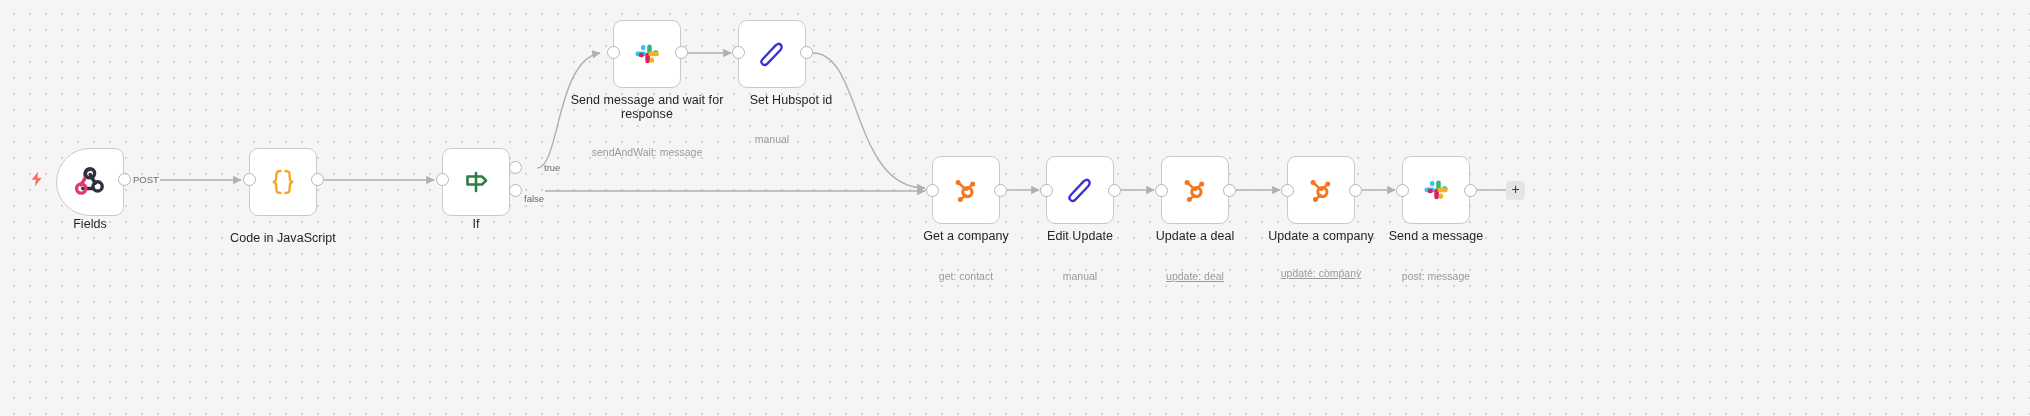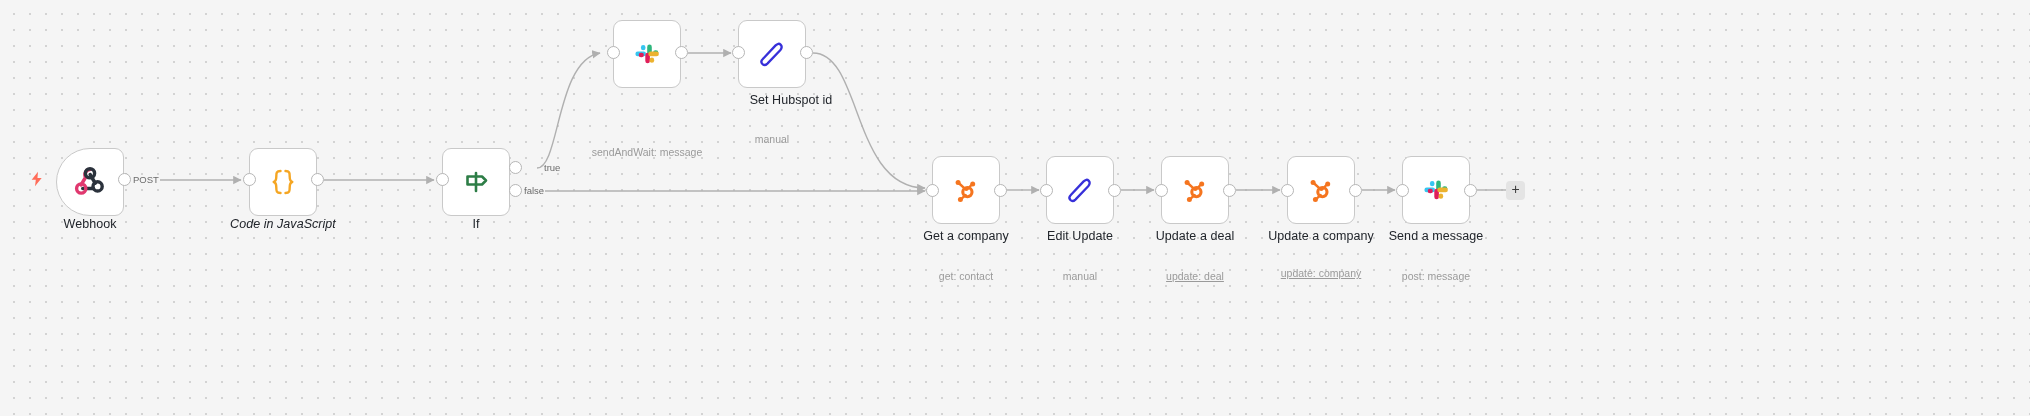--- a/index.html
+++ b/index.html
@@ -168,47 +168,47 @@
         <path d="M20.2 12.6 l5 8.5" fill="none" stroke="#2b323c" stroke-width="3.6" stroke-linecap="round"></path>
         <path d="M12.8 26.5 h10.6" fill="none" stroke="#2b323c" stroke-width="3.6" stroke-linecap="round"></path>
         <circle cx="11.2" cy="26.5" r="4.6" fill="none" stroke="#e0386f" stroke-width="3.4"></circle>
         <circle cx="27.6" cy="24.4" r="4.6" fill="none" stroke="#2b323c" stroke-width="3.4"></circle>
         <circle cx="20" cy="11.3" r="4.6" fill="none" stroke="#2b323c" stroke-width="3.4"></circle>
       </svg>
     </span>
   </div>
   <div class="port" style="left:118px; top:173px;"></div>
   <div class="port-text" style="left:133px; top:175px;">POST</div>
-  <div class="node-label" style="left:20px; top:218px; width:140px;">Webhook</div>
+  <div class="node-label" style="left:20px; top:218px; width:140px;">Fields</div>
 
   <div class="node" style="left:249px; top:148px;">
     <span class="glyph">
       <svg viewBox="0 0 40 40" width="40" height="40">
         <path d="M17.5 9 c-4 0 -4.2 1.8 -4.2 5.6 c0 3.4 -0.4 4.8 -2.6 5.4 c2.2 0.6 2.6 2 2.6 5.4 c0 3.8 0.2 5.6 4.2 5.6" fill="none" stroke="#f5a623" stroke-width="2.4" stroke-linecap="round" stroke-linejoin="round"></path>
         <path d="M22.5 9 c4 0 4.2 1.8 4.2 5.6 c0 3.4 0.4 4.8 2.6 5.4 c-2.2 0.6 -2.6 2 -2.6 5.4 c0 3.8 -0.2 5.6 -4.2 5.6" fill="none" stroke="#f5a623" stroke-width="2.4" stroke-linecap="round" stroke-linejoin="round"></path>
       </svg>
     </span>
   </div>
   <div class="port" style="left:243px; top:173px;"></div>
   <div class="port" style="left:311px; top:173px;"></div>
-  <div class="node-label" style="left:203px; top:218px; width:160px;font-style:italic;">Code in JavaScript</div>
+  <div class="node-label" style="left:203px; top:232px; width:160px;">Code in JavaScript</div>
 
   <div class="node" style="left:442px; top:148px;">
     <span class="glyph">
       <svg viewBox="0 0 40 40" width="40" height="40">
         <path d="M11.5 14.5 h14.5 l4 4 l-4 4 h-14.5 z" fill="none" stroke="#2d7d46" stroke-width="2.6" stroke-linejoin="round"></path>
         <path d="M20 11 v18" fill="none" stroke="#2d7d46" stroke-width="2.6" stroke-linecap="round"></path>
       </svg>
     </span>
   </div>
   <div class="port" style="left:436px; top:173px;"></div>
   <div class="port" style="left:509px; top:161px;"></div>
   <div class="port-text" style="left:524px; top:163px;padding-left:20px;">true</div>
   <div class="port" style="left:509px; top:184px;"></div>
-  <div class="port-text" style="left:524px; top:186px;">false</div>
+  <div class="port-text" style="left:524px; top:194px;">false</div>
   <div class="node-label" style="left:416px; top:218px; width:120px;">If</div>
 
   <div class="node" style="left:613px; top:20px;">
     <span class="glyph">
       <svg viewBox="0 0 40 40" width="40" height="40">
 
         <rect x="8.4" y="17.6" width="10.6" height="4.6" rx="2.3" fill="#36c5f0"></rect>
         <rect x="13.9" y="11.1" width="4.6" height="5.2" rx="2.3" fill="#36c5f0"></rect>
 
         <rect x="20.2" y="10.6" width="4.6" height="10.6" rx="2.3" fill="#2eb67d"></rect>
@@ -217,20 +217,21 @@
         <rect x="18.3" y="18.7" width="4.6" height="10.6" rx="2.3" fill="#e01e5a"></rect>
         <rect x="11.7" y="18.7" width="5.2" height="4.6" rx="2.3" fill="#e01e5a"></rect>
 
         <rect x="21.3" y="17.6" width="10.6" height="4.6" rx="2.3" fill="#ecb22e"></rect>
         <rect x="22.6" y="23.6" width="4.6" height="5.2" rx="2.3" fill="#ecb22e"></rect>
       </svg>
     </span>
   </div>
   <div class="port" style="left:607px; top:46px;"></div>
   <div class="port" style="left:675px; top:46px;"></div>
+  <div class="node-label" style="left:567px; top:94px; width:160px;">Send message and wait for response</div>
   <div class="node-sub" style="left:567px; top:123px; width:160px;">sendAndWait: message</div>
 
   <div class="node" style="left:738px; top:20px;">
     <span class="glyph">
       <svg viewBox="0 0 40 40" width="40" height="40">
         <path d="M28.6 10.6 c1.6 1.6 1.4 3.4 -0.4 5.6 L15.4 29.6 c-1.6 1.6 -3.6 1.8 -5 0.4 c-1.4 -1.4 -1.2 -3.4 0.4 -5 L23.6 11.4 c1.8 -1.8 3.6 -2.2 5 -0.8 z" fill="none" stroke="#3730d9" stroke-width="2.3" stroke-linejoin="round"></path>
       </svg>
     </span>
   </div>
   <div class="port" style="left:732px; top:46px;"></div>

